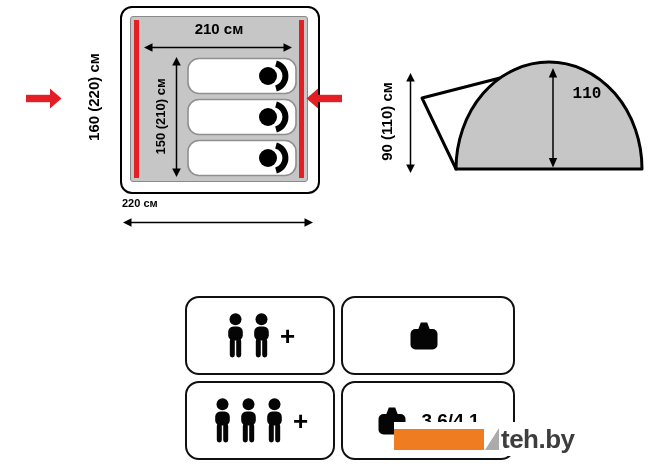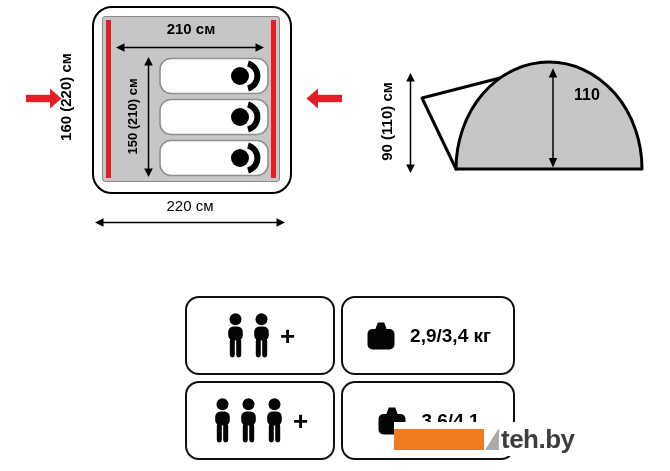--- a/index.html
+++ b/index.html
@@ -2,52 +2,52 @@
 <html style="--red: #e31e24; --gray: #c6c6c6; --orange: #f07c22;"><head>
 <meta charset="utf-8">
 <style>
   :root { --red:#e31e24; --gray:#c6c6c6; --orange:#f07c22; }
   html,body{margin:0;padding:0;}
   body{ background:#fff; font-family:"Liberation Sans","DejaVu Sans",sans-serif; color:#000; }
   #stage{ position:relative; width:670px; height:471px; background:#fff; overflow:hidden; }
   svg{ display:block; }
 
   
-  .plan{ position:absolute; left:92px; top:6px; width:196px; height:184px; background:#fff;
-         border:2px solid #000; border-radius:20px; }
+  .plan{ position:absolute; left:120px; top:6px; width:196px; height:184px; background:#fff;
+         border:2px solid #000; border-radius:12px; }
   .plan-gray{ position:absolute; left:8px; top:8px; width:176px; height:164px;
               background:var(--gray); border:1px solid #8a8a8a; border-radius:3px; }
   .strip{ position:absolute; top:3px; bottom:3px; width:5px; background:var(--red); }
   .strip-l{ left:3px; } .strip-r{ right:3px; }
   .plan-top-label{ position:absolute; left:0; right:0; top:3px; text-align:center;
                    font-size:15px; font-weight:bold; }
   .harrow-top{ position:absolute; left:13px; top:25px; width:148px; height:11px; }
   .vlabel{ position:absolute; text-align:center; font-weight:bold; white-space:nowrap;
            transform:rotate(-90deg); }
   .mat-label{ left:-17px; top:92px; width:92px; font-size:13px; }
   .mat-arrow{ position:absolute; left:40px; top:40px; width:11px; height:120px; }
   .mat{ position:absolute; left:56px; width:110px; height:38px; }
   .mat1{ top:40px; } .mat2{ top:81px; } .mat3{ top:122px; }
   .depth-label{ left:-103px; top:80px; width:150px; height:18px; font-size:15px; }
-  .plan-bottom-label{ position:absolute; left:0; width:192px; top:189px; text-align:center;
-                      font-size:15px; font-weight:normal; }
+  .plan-bottom-label{ position:absolute; left:0; width:192px; top:189px; 
+                      font-size:11px; font-weight:bold; }
   .harrow-bottom{ position:absolute; left:1px; top:209px; width:190px; height:11px; }
 
   .entrance{ position:absolute; width:36px; height:21px; }
   .entrance-left{ left:26px; top:88px; }
   .entrance-right{ left:306px; top:88px; transform:scaleX(-1); }
 
   
   .dome{ position:absolute; left:418px; top:57px; width:230px; height:118px; }
   .gray-fill{ fill:var(--gray); }
   .outline{ stroke:#000; stroke-width:3; stroke-linejoin:round; }
   .vest-arrow{ position:absolute; left:405px; top:73px; width:11px; height:100px; }
   .vest-label{ left:316px; top:113px; width:140px; font-size:15px; }
   .dome-label{ position:absolute; left:556px; top:84px; width:62px; text-align:center;
-               font-size:16px; font-weight:bold; line-height:21px; }
+               font-size:16px; font-weight:bold; line-height:21px;font-family:Liberation Mono, monospace; }
   .dome-label span{ display:block; }
 
   
   .badge{ position:absolute; background:#fff; border:2px solid #101010; border-radius:14px;
           display:flex; align-items:center; justify-content:center; gap:5px; }
   .b1{ left:185px; top:296px; width:146px; height:75px; }
   .b2{ left:341px; top:296px; width:170px; height:75px; }
   .b3{ left:185px; top:381px; width:146px; height:75px; }
   .b4{ left:341px; top:381px; width:170px; height:75px; }
   .person{ width:21px; height:45px; }
@@ -173,21 +173,20 @@
     <svg class="person" viewBox="0 0 21 45">
         <use href="#person-shape"></use>
       </svg>
     <span class="plus">+</span>
   </div>
 
   <div class="badge b2">
     <svg class="weight" viewBox="0 0 32 31">
         <use href="#weight-shape"></use>
       </svg>
-    <span class="wtext">2,9/3,4 кг</span>
   </div>
 
   <div class="badge b3">
     <svg class="person" viewBox="0 0 21 45">
         <use href="#person-shape"></use>
       </svg>
     <svg class="person" viewBox="0 0 21 45">
         <use href="#person-shape"></use>
       </svg>
     <svg class="person" viewBox="0 0 21 45">

